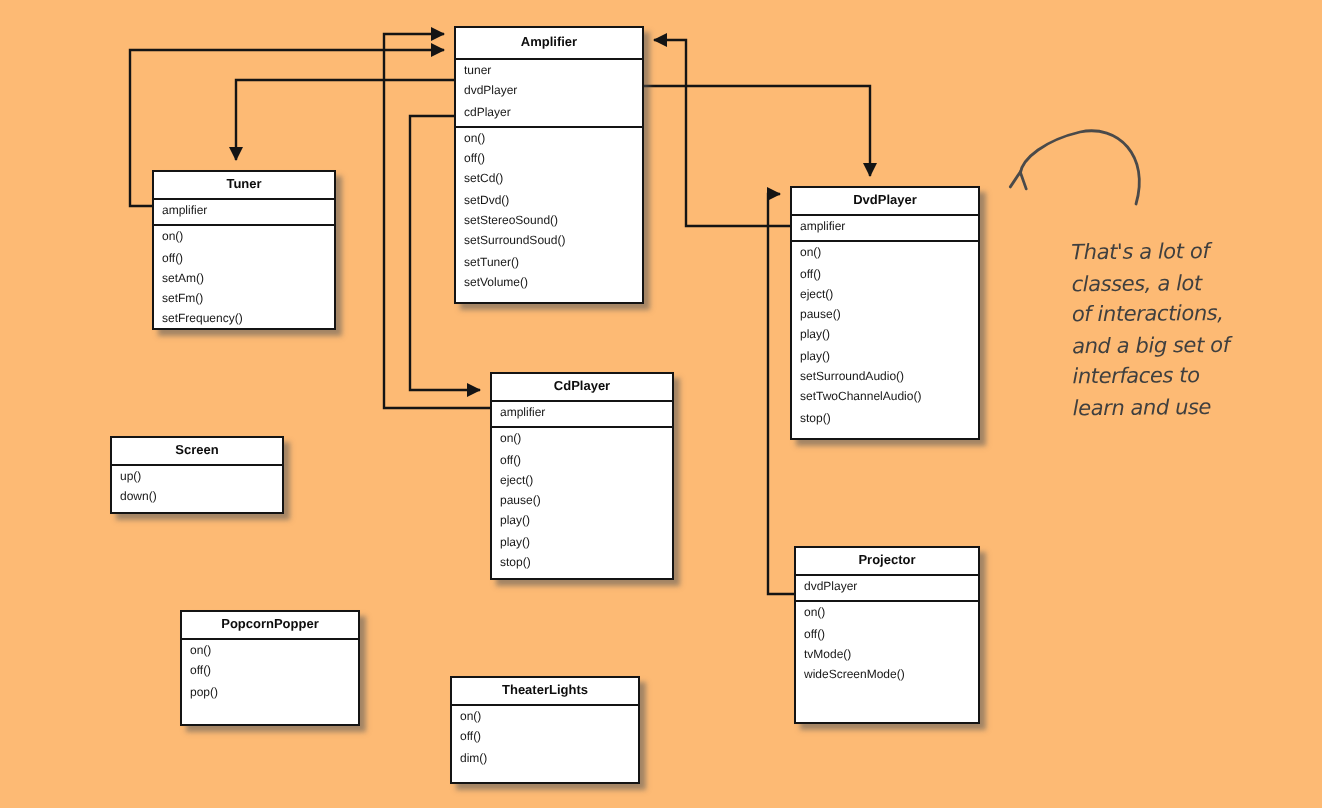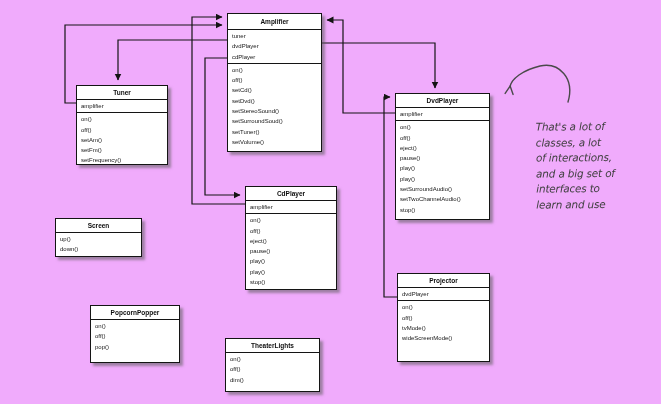--- a/index.html
+++ b/index.html
@@ -1,17 +1,17 @@
 <!DOCTYPE html>
 <html><head>
 <meta charset="utf-8">
 <style>
   html,body { margin:0; padding:0; background:#ffffff; }
   #page {
-    position:relative; width:661px; height:404px; background:#f0abfc;
+    position:relative; width:661px; height:404px; background:#fdba74;
     font-family:"Liberation Sans", sans-serif; overflow:hidden;
   }
   svg.wires { position:absolute; left:0; top:0; width:661px; height:404px; pointer-events:none; }
 
   .cls {
     position:absolute; background:#ffffff; border:1.3px solid #141414;
     box-shadow:3px 3px 2.5px rgba(90,90,90,0.55); box-sizing:border-box;
   }
   .cls-title {
     font-weight:bold; font-size:6.5px; text-align:center; color:#0d0d0d;

